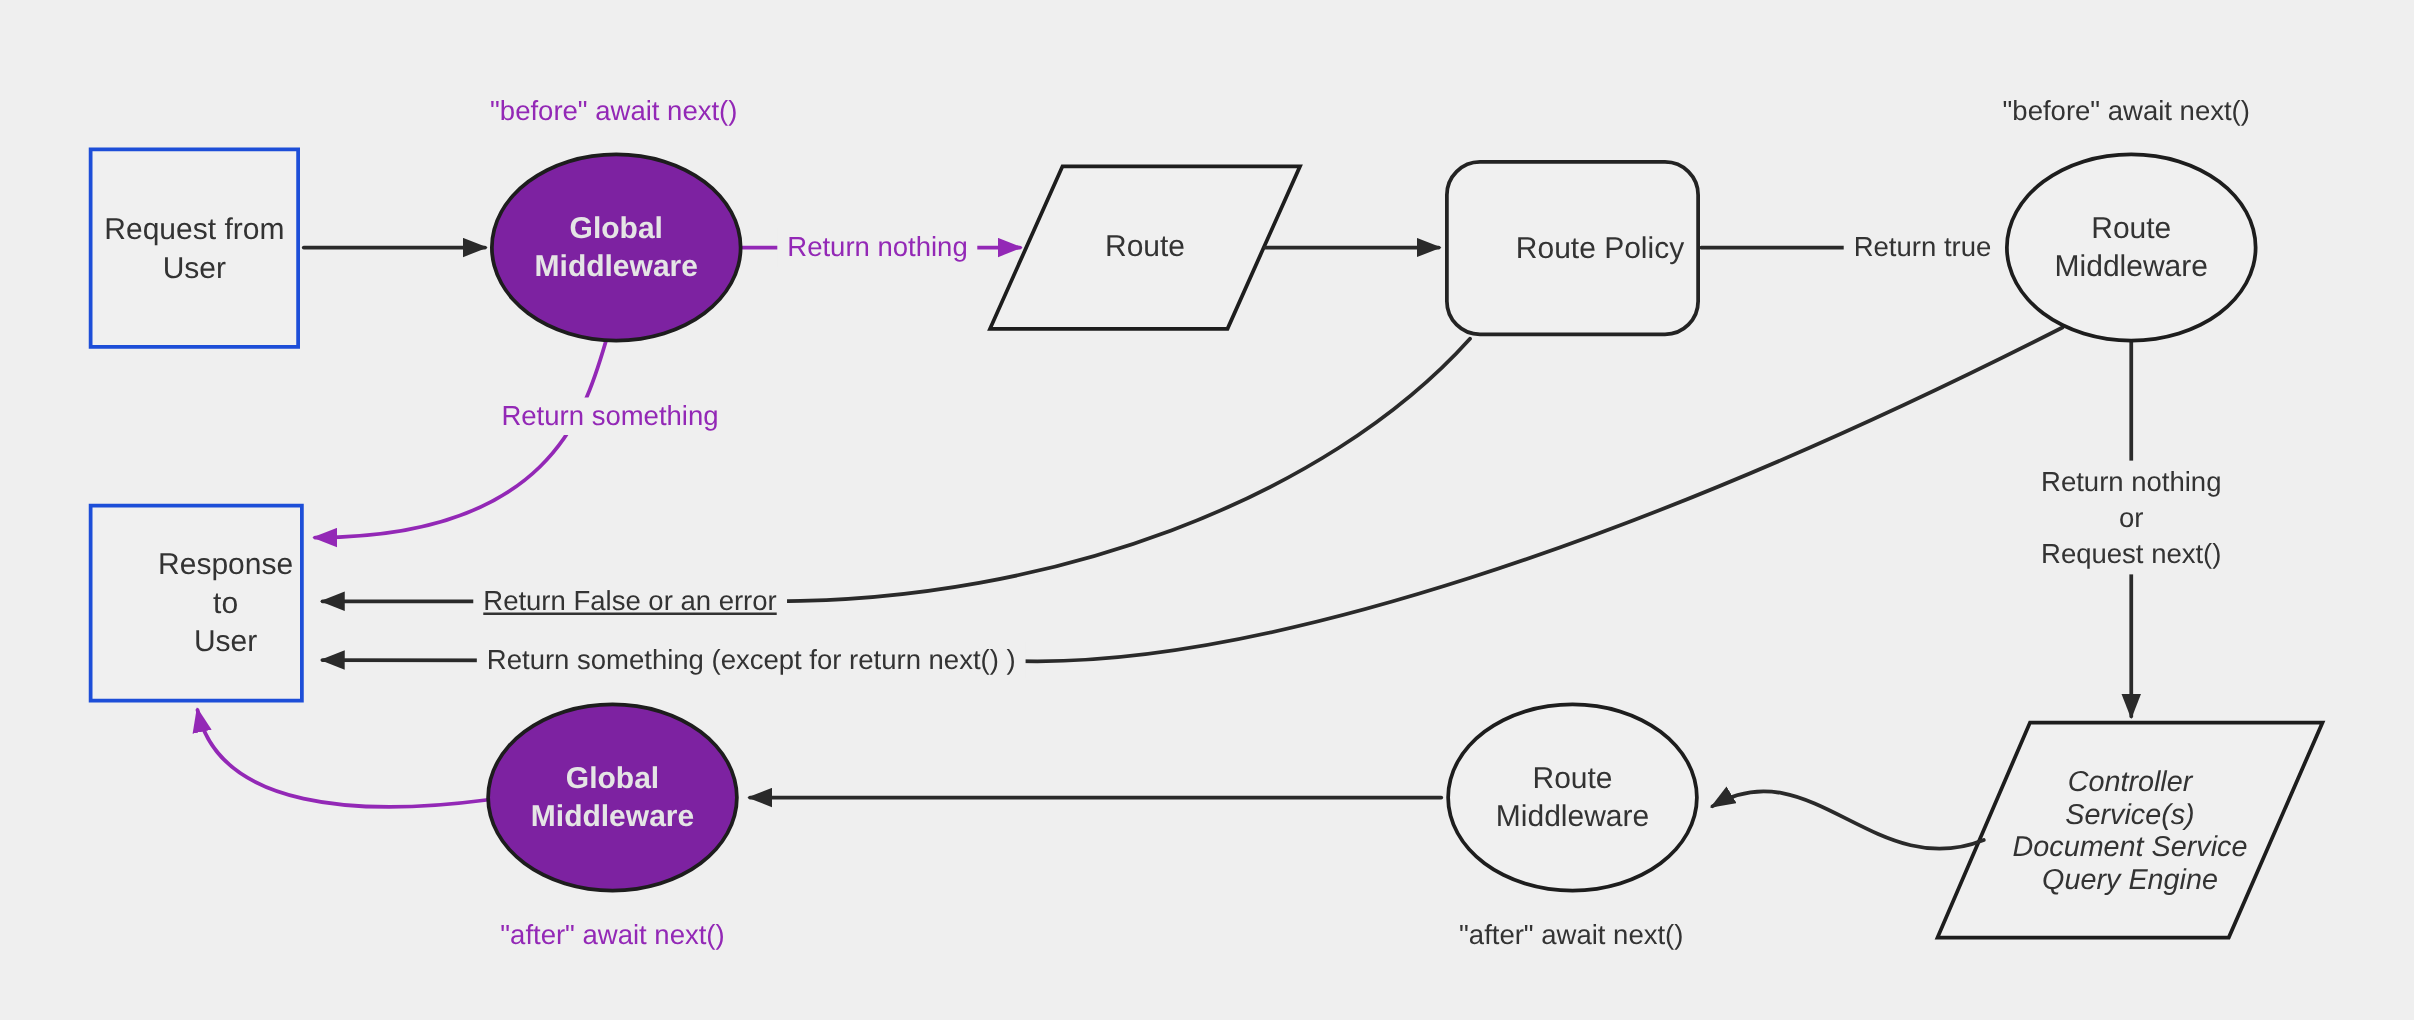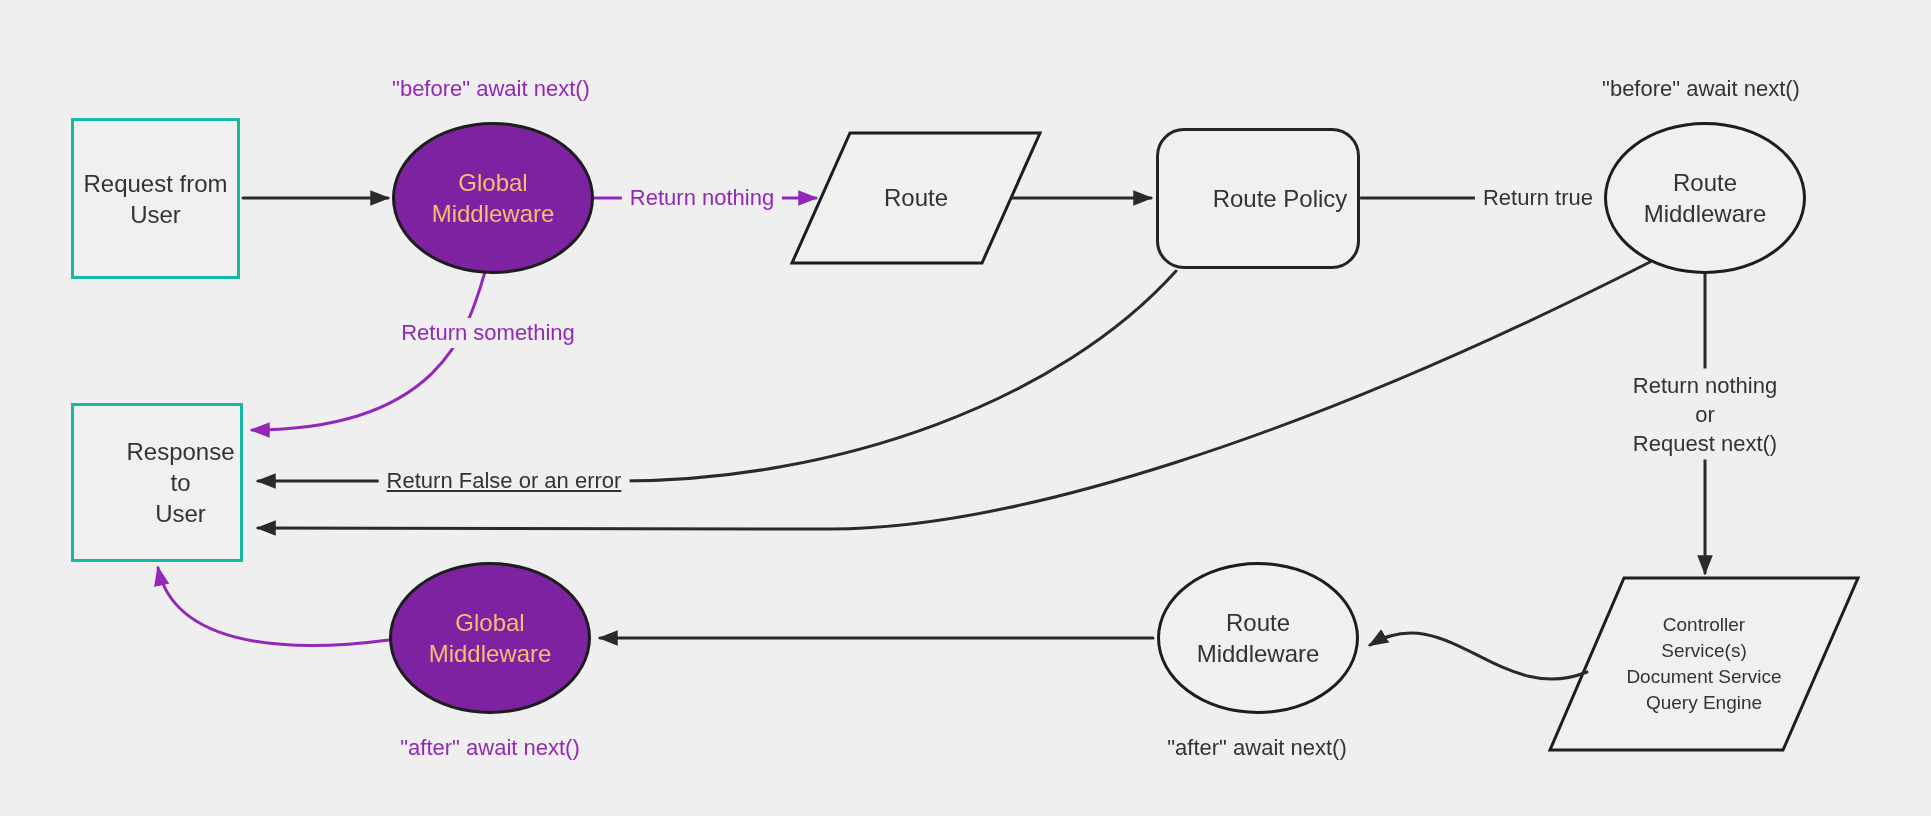--- a/index.html
+++ b/index.html
@@ -10,24 +10,24 @@
     overflow:hidden;
   }
   #stage{position:relative;width:1931px;height:816px;background:#efefef;}
   #wires{position:absolute;left:0;top:0;z-index:0;}
   .node{
     position:absolute;z-index:2;
     display:flex;flex-direction:column;align-items:center;justify-content:center;
     box-sizing:border-box;
     color:#333;font-size:24px;line-height:31px;text-align:center;
   }
-  .rectnode{background:#f0f0f0;border:3px solid #14b8a6;text-align:center;}
+  .rectnode{background:#f0f0f0;border:3px solid #1d4ed8;text-align:center;}
   .roundnode{background:#f0f0f0;border:3px solid #232323;border-radius:28px;}
   .ellipsenode{background:#f0f0f0;border:3px solid #1d1d1d;border-radius:50%;}
-  .purplenode{background:#7d22a1;color:#fdba74;font-weight:normal;}
+  .purplenode{background:#7d22a1;color:#e5e5e5;font-weight:bold;}
   .pgram-label{position:absolute;z-index:2;transform:translate(-50%,-50%);
     color:#333;text-align:center;white-space:nowrap;}
   .lbl{
     position:absolute;z-index:3;transform:translate(-50%,-50%);
     font-size:22px;color:#333;white-space:nowrap;text-align:center;
   }
   .lbl.bg{background:#efefef;padding:2px 8px;}
   .lbl.purple{color:#9328b6;}
   .mid-lines{line-height:29px;}
 </style>
@@ -76,21 +76,21 @@
 
   <div class="node roundnode" style="left:1156px;top:128px;width:204px;height:141px;padding-left:44px;">
     <span>Route Policy</span>
   </div>
 
   <div class="node ellipsenode" style="left:1604px;top:122px;width:202px;height:152px;">
     <span>Route</span>
     <span>Middleware</span>
   </div>
 
-  <div class="pgram-label" style="left:1704px;top:664px;font-size:19px;line-height:26px;">
+  <div class="pgram-label" style="left:1704px;top:664px;font-size:23px;line-height:26px;font-style:italic;">
     <div>Controller</div>
     <div>Service(s)</div>
     <div>Document Service</div>
     <div>Query Engine</div>
   </div>
 
   <div class="node ellipsenode" style="left:1157px;top:562px;width:202px;height:152px;">
     <span>Route</span>
     <span>Middleware</span>
   </div>
@@ -109,16 +109,17 @@
   <div class="lbl" style="left:1701px;top:89px;">"before" await next()</div>
   <div class="lbl purple bg" style="left:702px;top:198px;">Return nothing</div>
   <div class="lbl bg" style="left:1538px;top:198px;">Return true</div>
   <div class="lbl bg mid-lines" style="left:1705px;top:414px;">
     <div>Return nothing</div>
     <div>or</div>
     <div>Request next()</div>
   </div>
   <div class="lbl purple bg" style="left:488px;top:333px;">Return something</div>
   <div class="lbl bg" style="left:504px;top:481px;text-decoration:underline;">Return False or an error</div>
+  <div class="lbl bg" style="left:601px;top:528px;">Return something (except for return next() )</div>
   <div class="lbl purple" style="left:490px;top:748px;">"after" await next()</div>
   <div class="lbl" style="left:1257px;top:748px;">"after" await next()</div>
 
 </div>
 
 </body></html>

